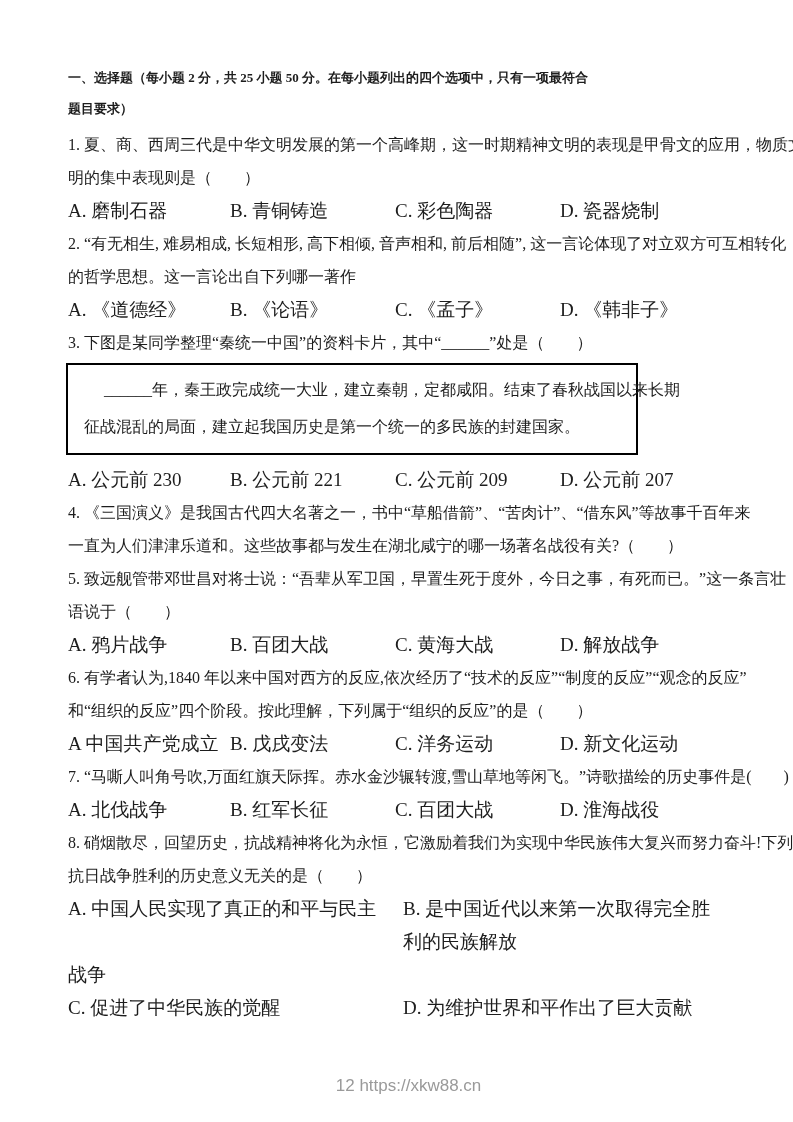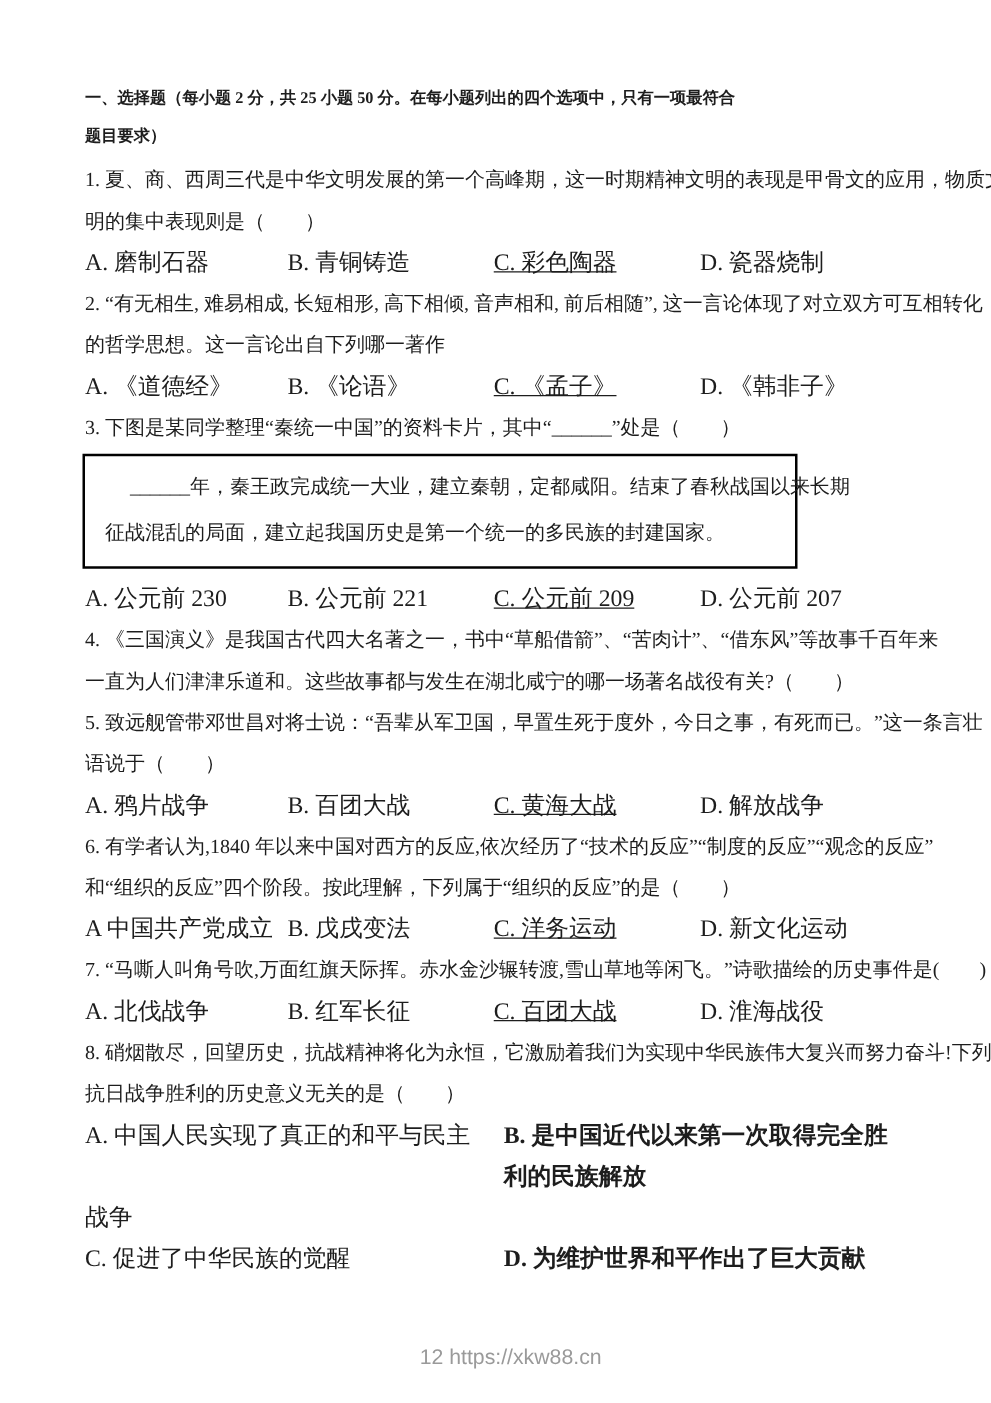--- a/index.html
+++ b/index.html
@@ -29,24 +29,24 @@
   }
   #questions { margin-top: 4px; }
   .line {
     font-size: 16px;
     line-height: 33px;
     white-space: nowrap;
   }
   .opt-row { display: flex; line-height: 33px; font-size: 19px; }
   .opt-row.four .opt-cell:nth-child(1) { width: 162px; }
   .opt-row.four .opt-cell:nth-child(2) { width: 165px; }
-  .opt-row.four .opt-cell:nth-child(3) { width: 165px; text-decoration: underline; }
+  .opt-row.four .opt-cell:nth-child(3) { width: 165px; }
   .opt-row.four .opt-cell:nth-child(4) { flex: 1; }
   .opt-row.two .opt-left { width: 335px; }
-  .opt-row.two .opt-right { flex: 1; font-weight: bold; }
+  .opt-row.two .opt-right { flex: 1; }
   .card {
     box-sizing: border-box;
     width: 572px;
     border: 2px solid #000000;
     margin: 4px 0 8px -2px;
     padding: 6px 16px 8px 16px;
   }
   .card .card-line {
     font-size: 16px;
     line-height: 37px;

